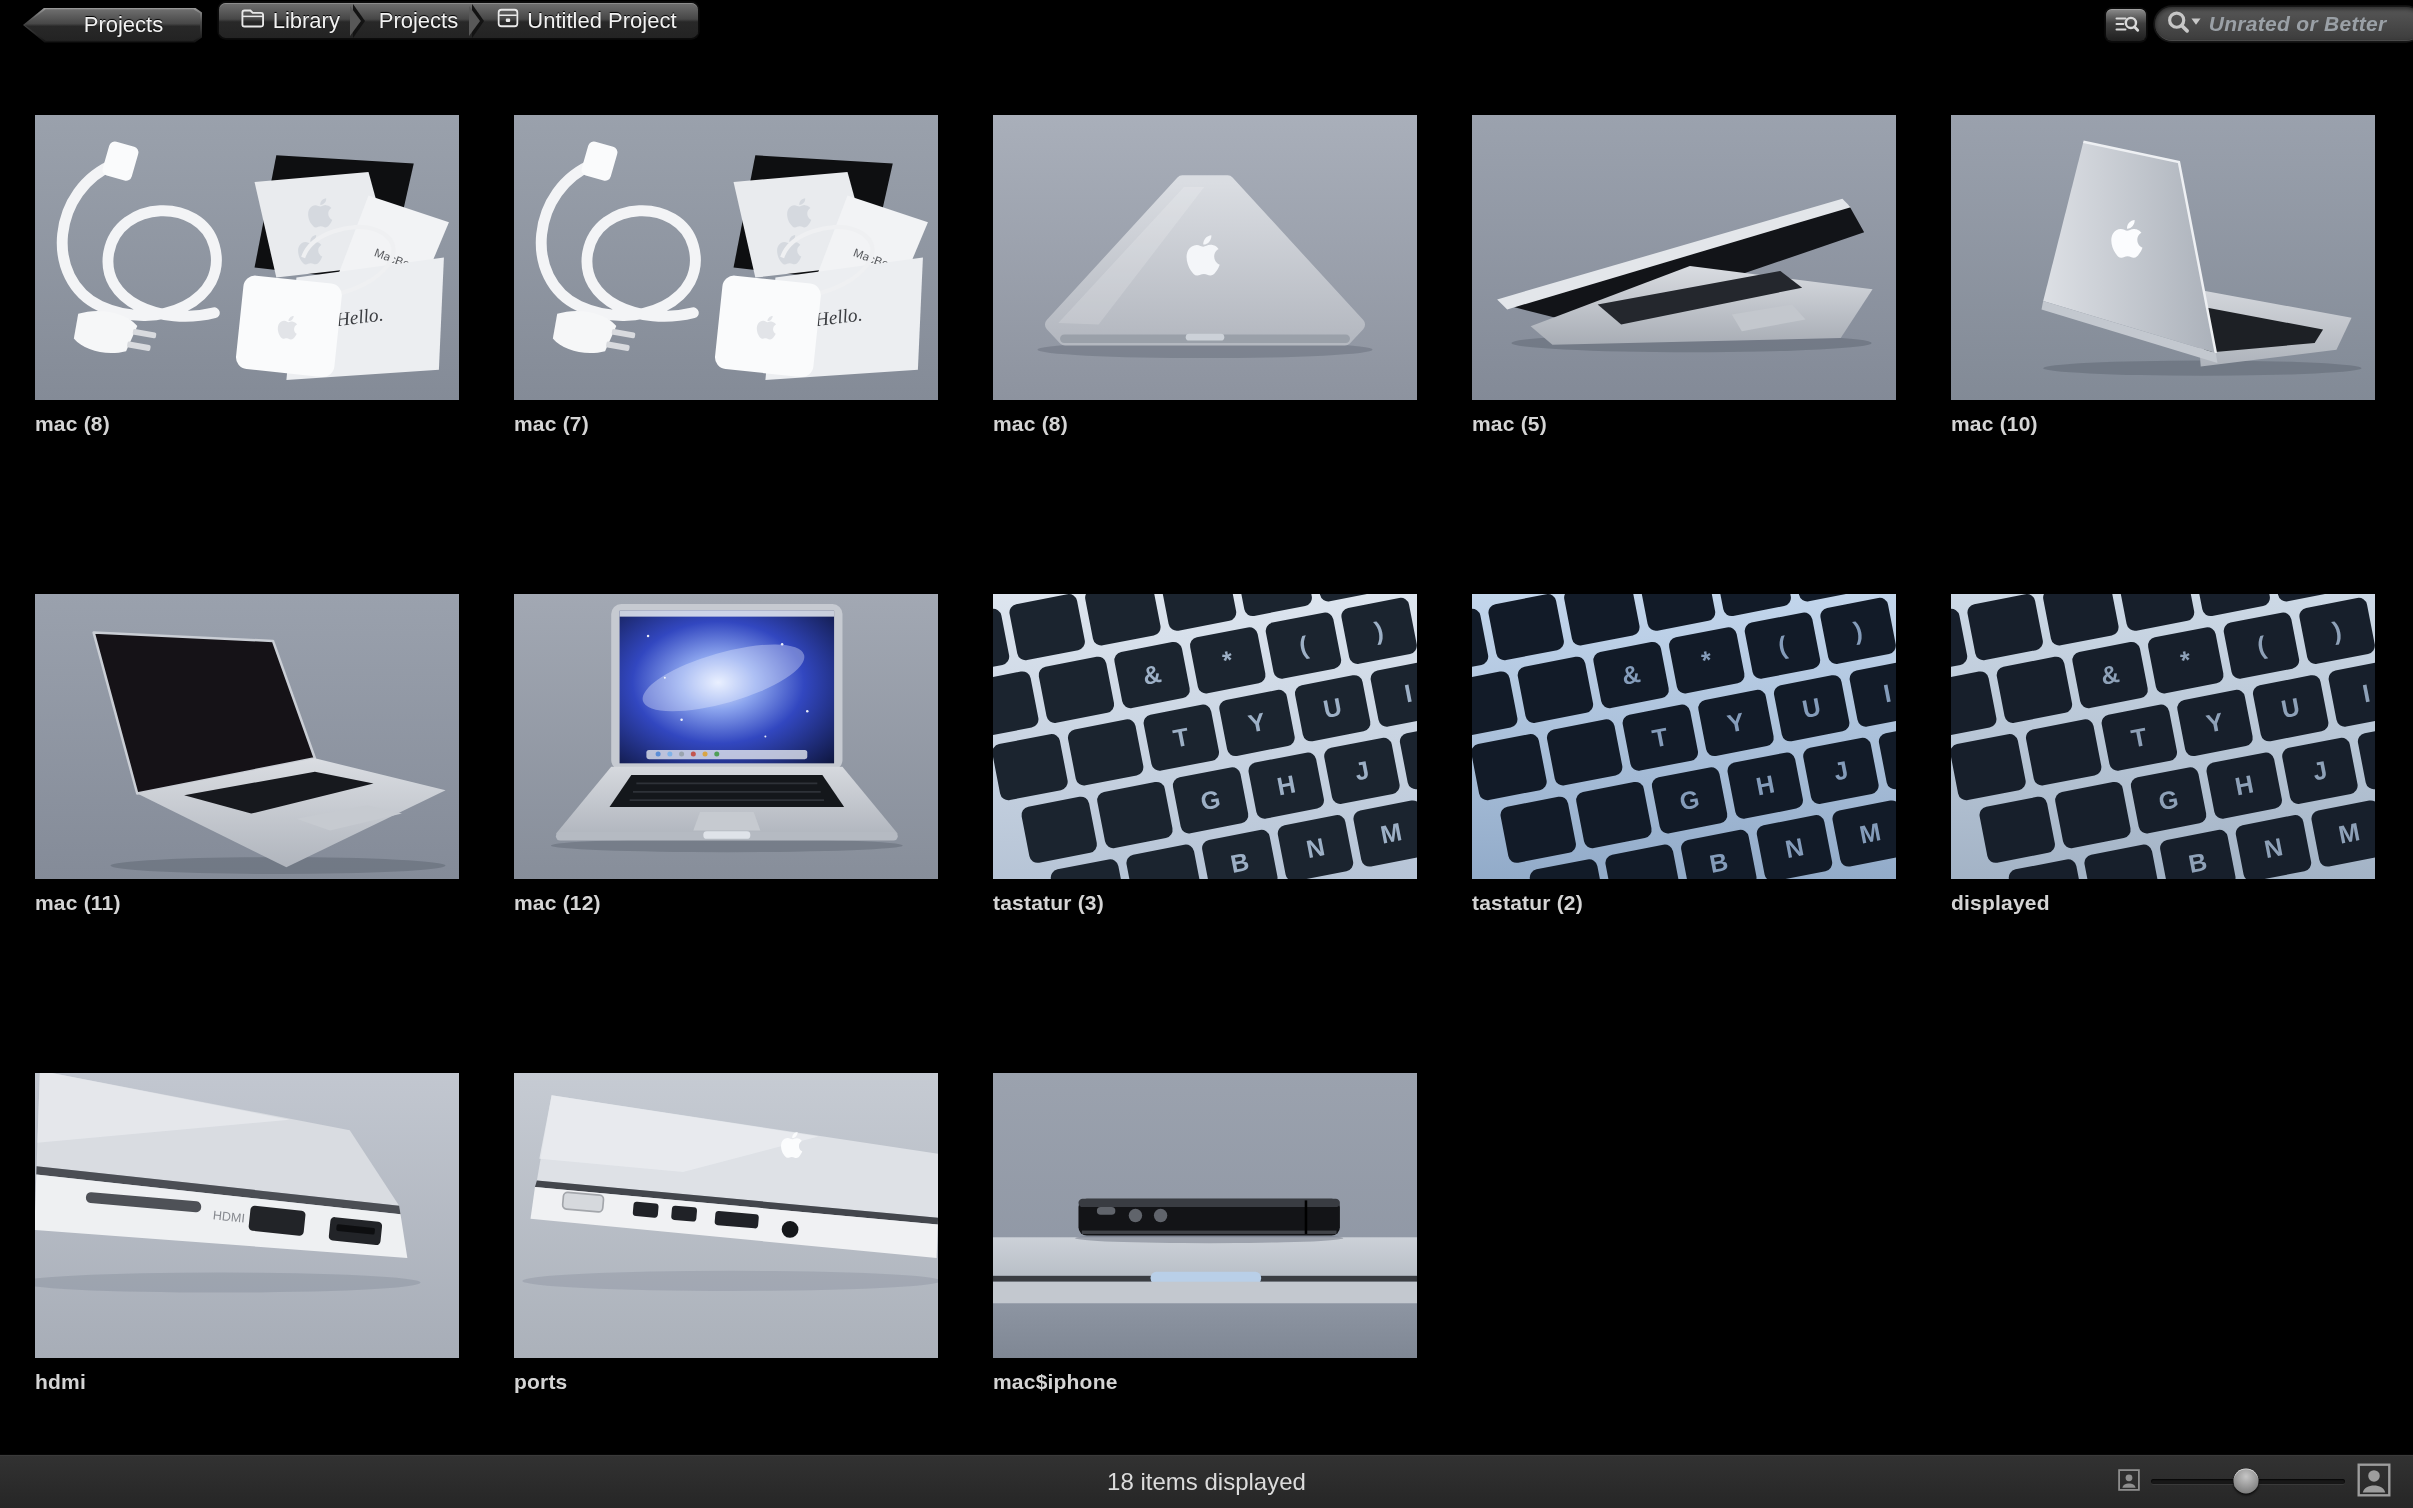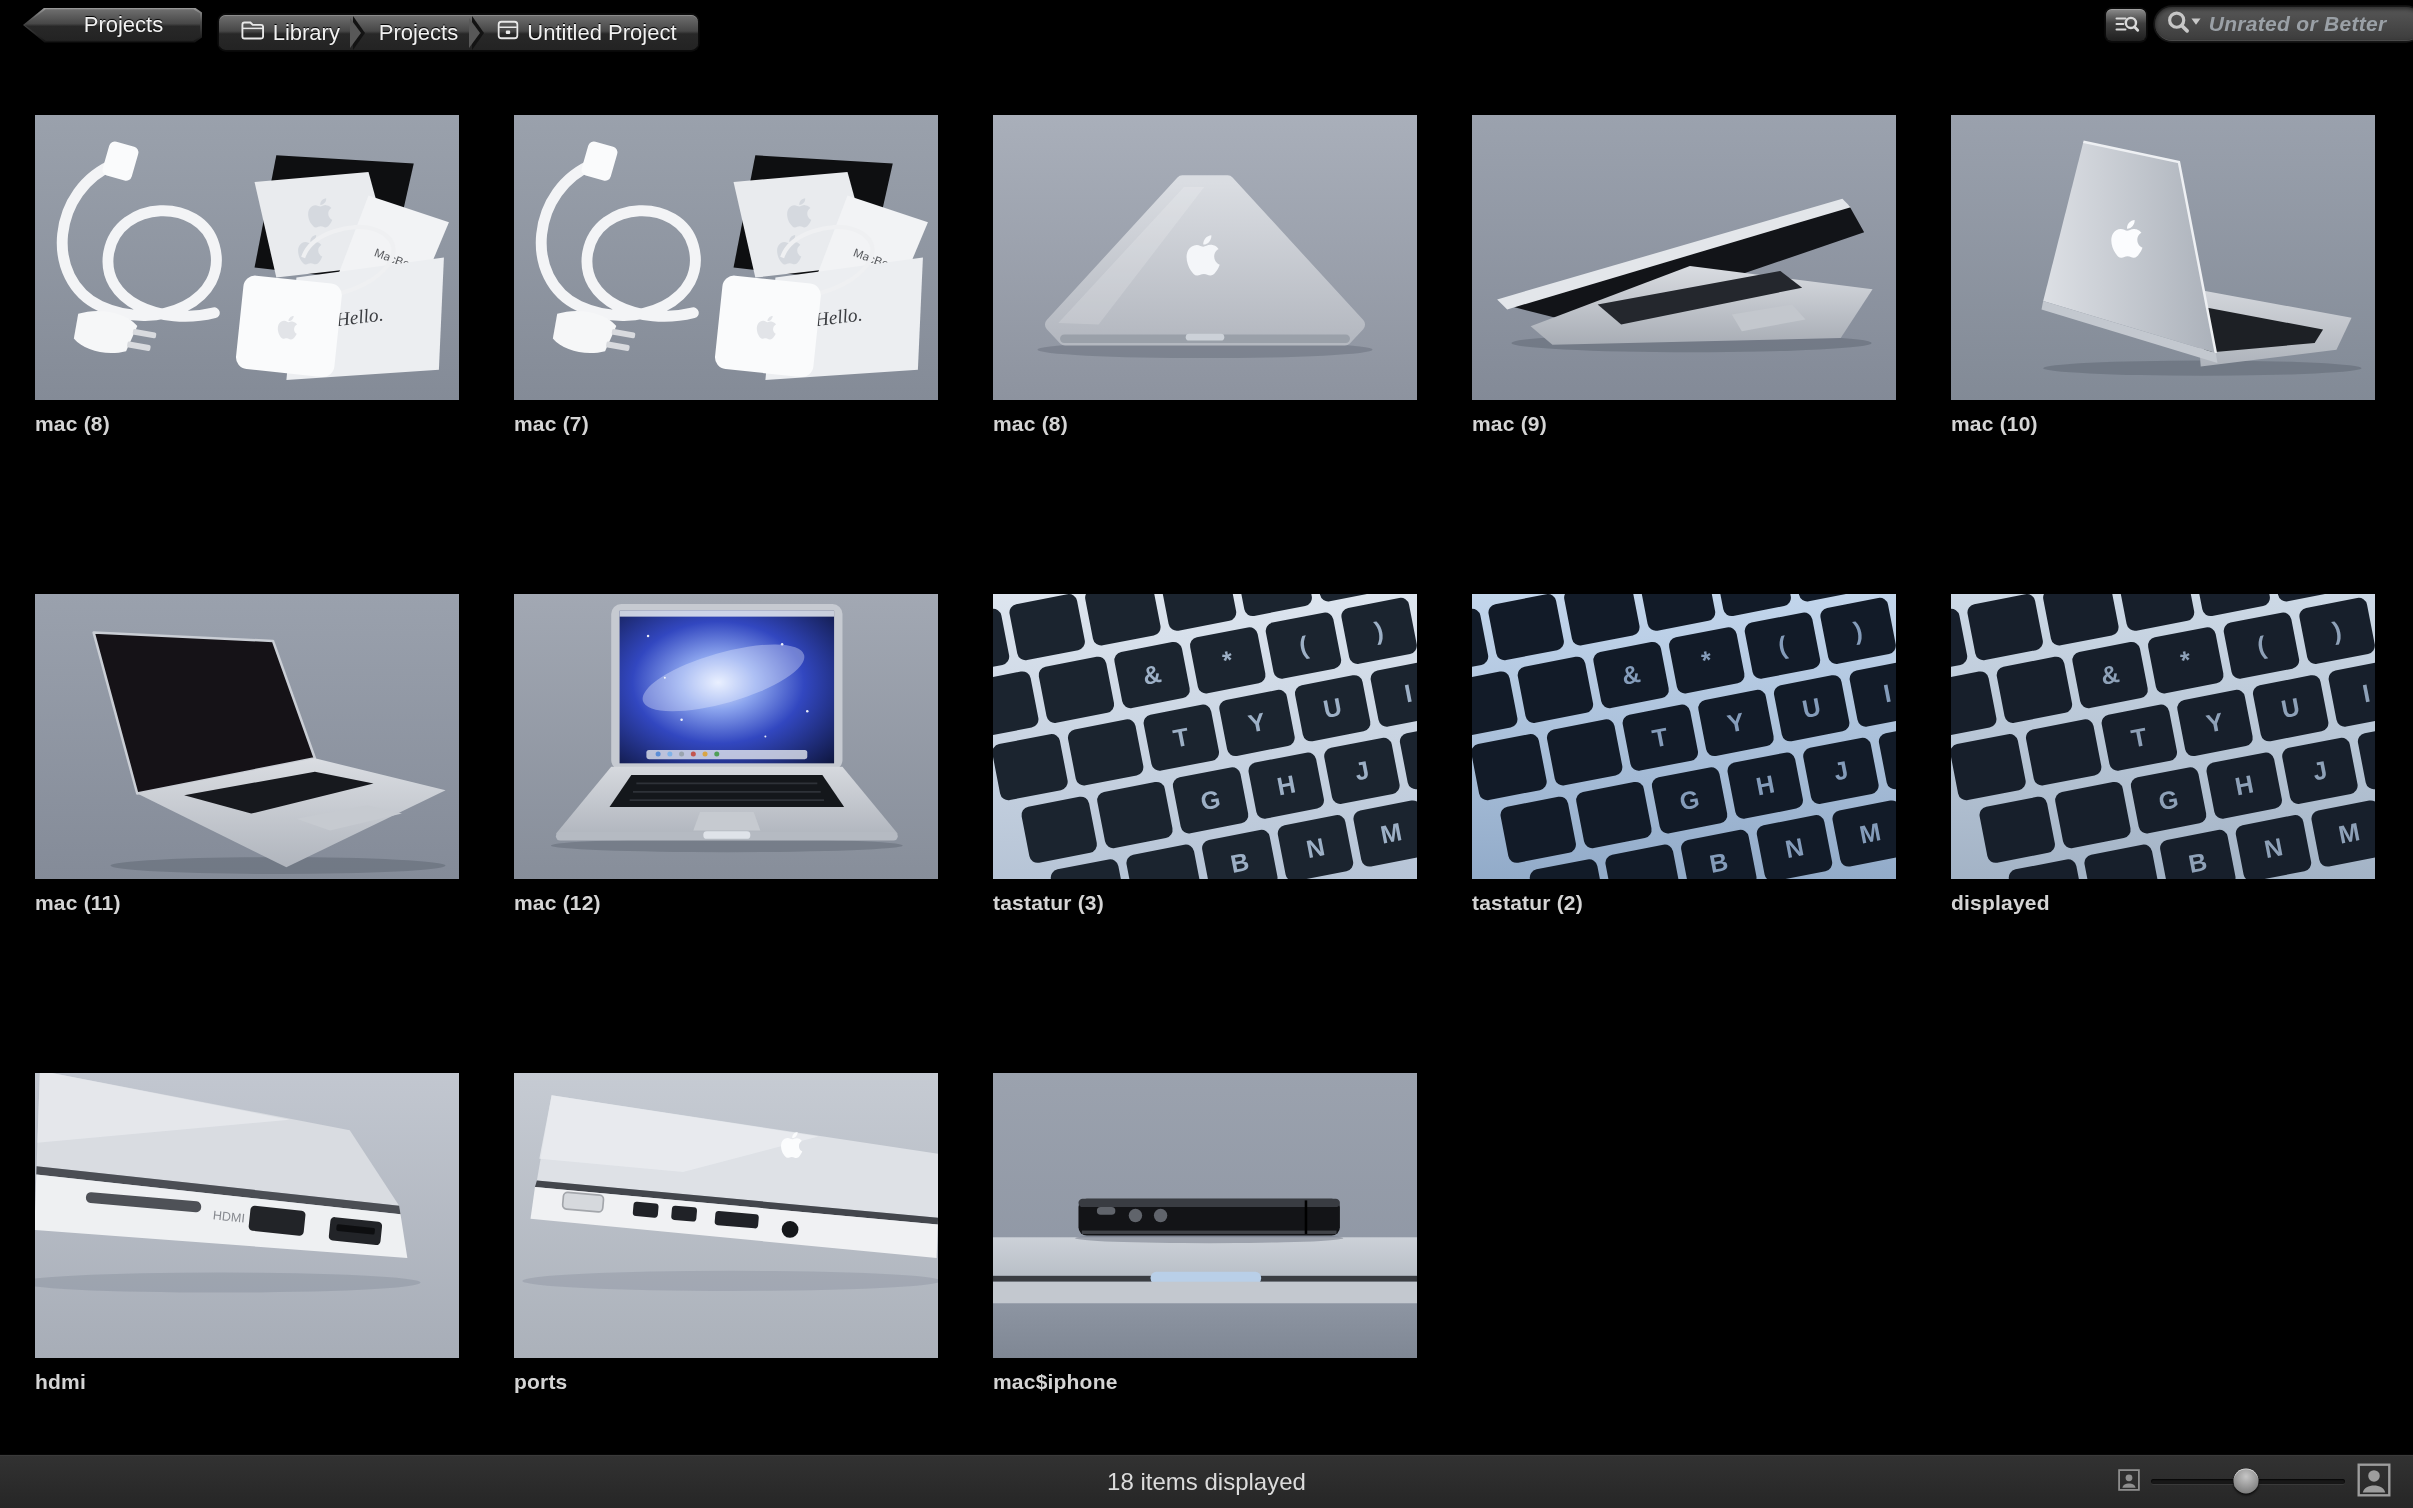--- a/index.html
+++ b/index.html
@@ -10,21 +10,21 @@
   .topbar{position:absolute;left:0;top:0;width:100%;height:50px;background:#000;margin-left:8px;}
   .backbtn{position:absolute;left:15px;top:7.5px;width:179px;height:35px;cursor:default;}
   .backbtn .edge{position:absolute;inset:0;
      clip-path:polygon(0 50%,12% 0,96% 0,100% 14%,100% 86%,96% 100%,12% 100%);
      background:linear-gradient(180deg,#9a9a9a,#4a4a4a 40%,#111 100%);}
   .backbtn .face{position:absolute;inset:1.7px;
      clip-path:polygon(0 50%,12% 0,96% 0,100% 14%,100% 86%,96% 100%,12% 100%);
      background:linear-gradient(180deg,#6f6f6f,#474747 46%,#282828 54%,#232323);}
   .backbtn .lbl{position:absolute;inset:0;display:flex;align-items:center;justify-content:center;
      padding-left:22px;color:#f2f2f2;font-size:22px;text-shadow:0 -0.8px 0.8px #000;}
-  .crumbbar{position:absolute;left:211px;top:15px;height:35px;border-radius:6.7px;
+  .crumbbar{position:absolute;left:211px;top:3px;height:35px;border-radius:6.7px;
      background:linear-gradient(180deg,#6f6f6f,#474747 46%,#282828 54%,#232323);
      box-shadow:0 0 0 1.7px #0b0b0b, inset 0 0.8px 0 rgba(255,255,255,.28);
      display:flex;align-items:center;padding:0 8.4px;}
   .crumb{display:flex;align-items:center;gap:8.4px;color:#f2f2f2;font-size:22px;
      padding:0 13.4px;height:100%;text-shadow:0 -0.8px 0.8px #000;white-space:nowrap;}
   .sep{width:0;height:0;border-top:17.6px solid transparent;border-bottom:17.6px solid transparent;
      border-left:12.6px solid #131313;position:relative;}
   .sep i{position:absolute;left:-15px;top:-15px;width:0;height:0;display:block;
      border-top:15px solid transparent;border-bottom:15px solid transparent;border-left:11px solid #585858;}
   .searchlist-btn{position:absolute;left:2098px;top:9.2px;width:40px;height:32px;border-radius:5.9px;
@@ -237,21 +237,21 @@
             <linearGradient id="b93" x1="0" y1="0" x2="0" y2="1">
               <stop offset="0" stop-color="#d9dce1"></stop>
               <stop offset="1" stop-color="#a8adb5"></stop>
             </linearGradient>
           </defs>
           <polygon points="70,252 260,180 478,208 440,266 96,274" fill="url(#b93)"></polygon>
           <polygon points="150,226 368,186 394,206 178,250" fill="#24272d"></polygon>
           <polygon points="310,238 382,226 398,244 322,258" fill="#c3c7cd"></polygon>
         </svg>
       </div>
-    <figcaption class="plabel">mac (9)</figcaption>
+    <figcaption class="plabel">mac (5)</figcaption>
   </figure>
 
   <figure class="cell">
     <div class="thumb">
         <svg viewBox="0 0 506 340" width="424" height="285" preserveAspectRatio="none">
           <defs>
             <linearGradient id="bg4" x1="0" y1="0" x2="0" y2="1">
               <stop offset="0" stop-color="#9aa1ad"></stop>
               <stop offset="1" stop-color="#828a96"></stop>
             </linearGradient>

